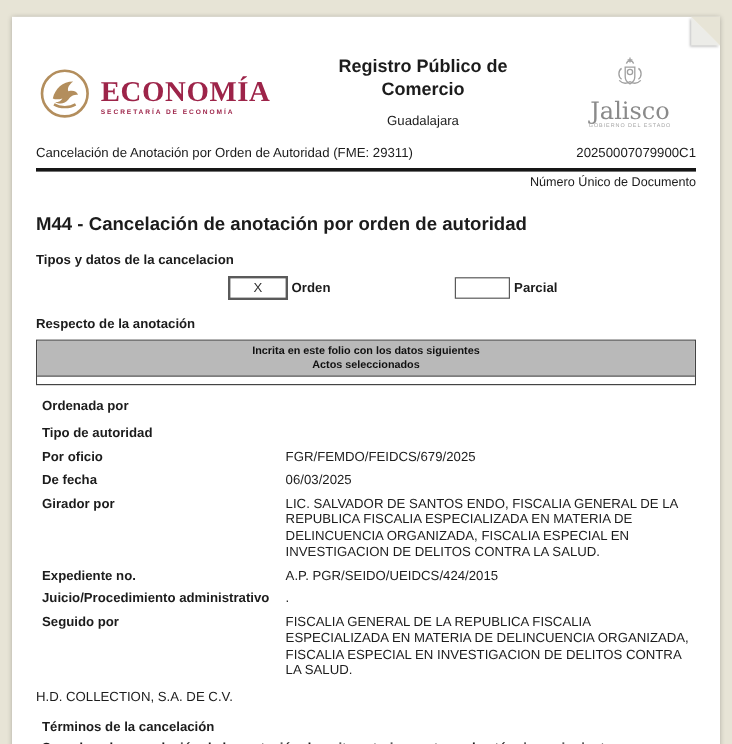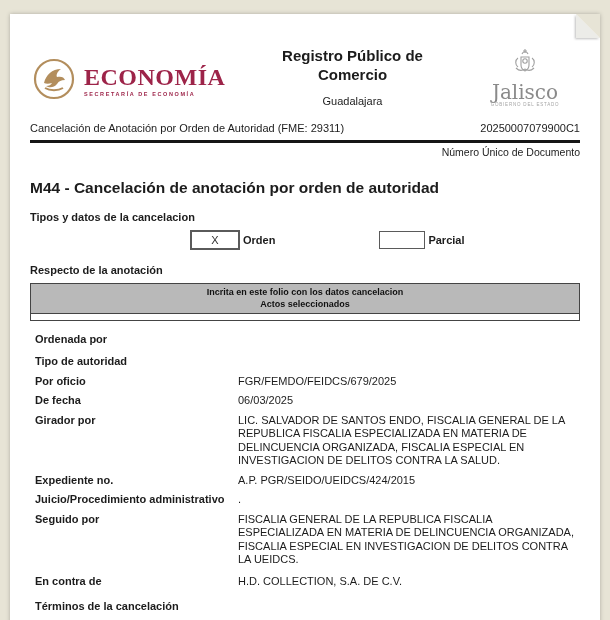--- a/index.html
+++ b/index.html
@@ -137,21 +137,21 @@
       <span class="chk-box">X</span>
       <span class="chk-lab">Orden</span>
       <span class="chk-gap"></span>
       <span class="chk-box thin"></span>
       <span class="chk-lab">Parcial</span>
     </div>
 
     <div class="sec-h">Respecto de la anotación</div>
     <div class="banner">
       <div class="banner-gray">
-        <div class="banner-line">Incrita en este folio con los datos cancelacion</div>
+        <div class="banner-line">Incrita en este folio con los datos siguientes</div>
         <div class="banner-line">Actos seleccionados</div>
       </div>
       <div class="banner-empty"></div>
     </div>
 
     <div class="sec-h" style="padding-left:5px;margin-top:12px;">Ordenada por</div>
     <div class="fields">
       <div class="frow">
         <div class="flab">Tipo de autoridad</div>
         <div class="fval"></div>
@@ -171,24 +171,23 @@
       <div class="frow">
         <div class="flab">Expediente no.</div>
         <div class="fval">A.P. PGR/SEIDO/UEIDCS/424/2015</div>
       </div>
       <div class="frow">
         <div class="flab">Juicio/Procedimiento administrativo</div>
         <div class="fval">.</div>
       </div>
       <div class="frow">
         <div class="flab">Seguido por</div>
-        <div class="fval">FISCALIA GENERAL DE LA REPUBLICA FISCALIA ESPECIALIZADA EN MATERIA DE DELINCUENCIA ORGANIZADA, FISCALIA ESPECIAL EN INVESTIGACION DE DELITOS CONTRA LA UEIDCS.</div>
+        <div class="fval">FISCALIA GENERAL DE LA REPUBLICA FISCALIA ESPECIALIZADA EN MATERIA DE DELINCUENCIA ORGANIZADA, FISCALIA ESPECIAL EN INVESTIGACION DE DELITOS CONTRA LA SALUD.</div>
       </div>
       <div class="frow" style="margin-top:8px;">
-        <div class="flab">En contra de</div>
         <div class="fval">H.D. COLLECTION, S.A. DE C.V.</div>
       </div>
     </div>
 
     <div class="terms-h">Términos de la cancelación</div>
     <div class="terms-sub">Se ordena la cancelación de la anotación descrita anteriormente, en los términos siguientes</div>
 
   </div>
 </div>
 

